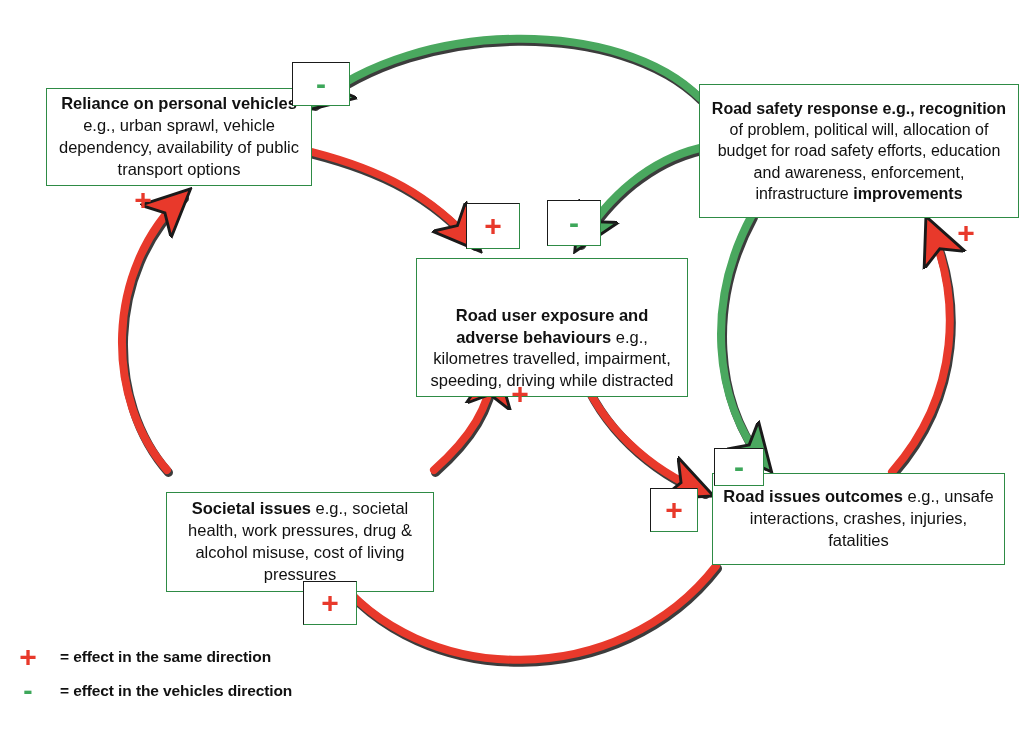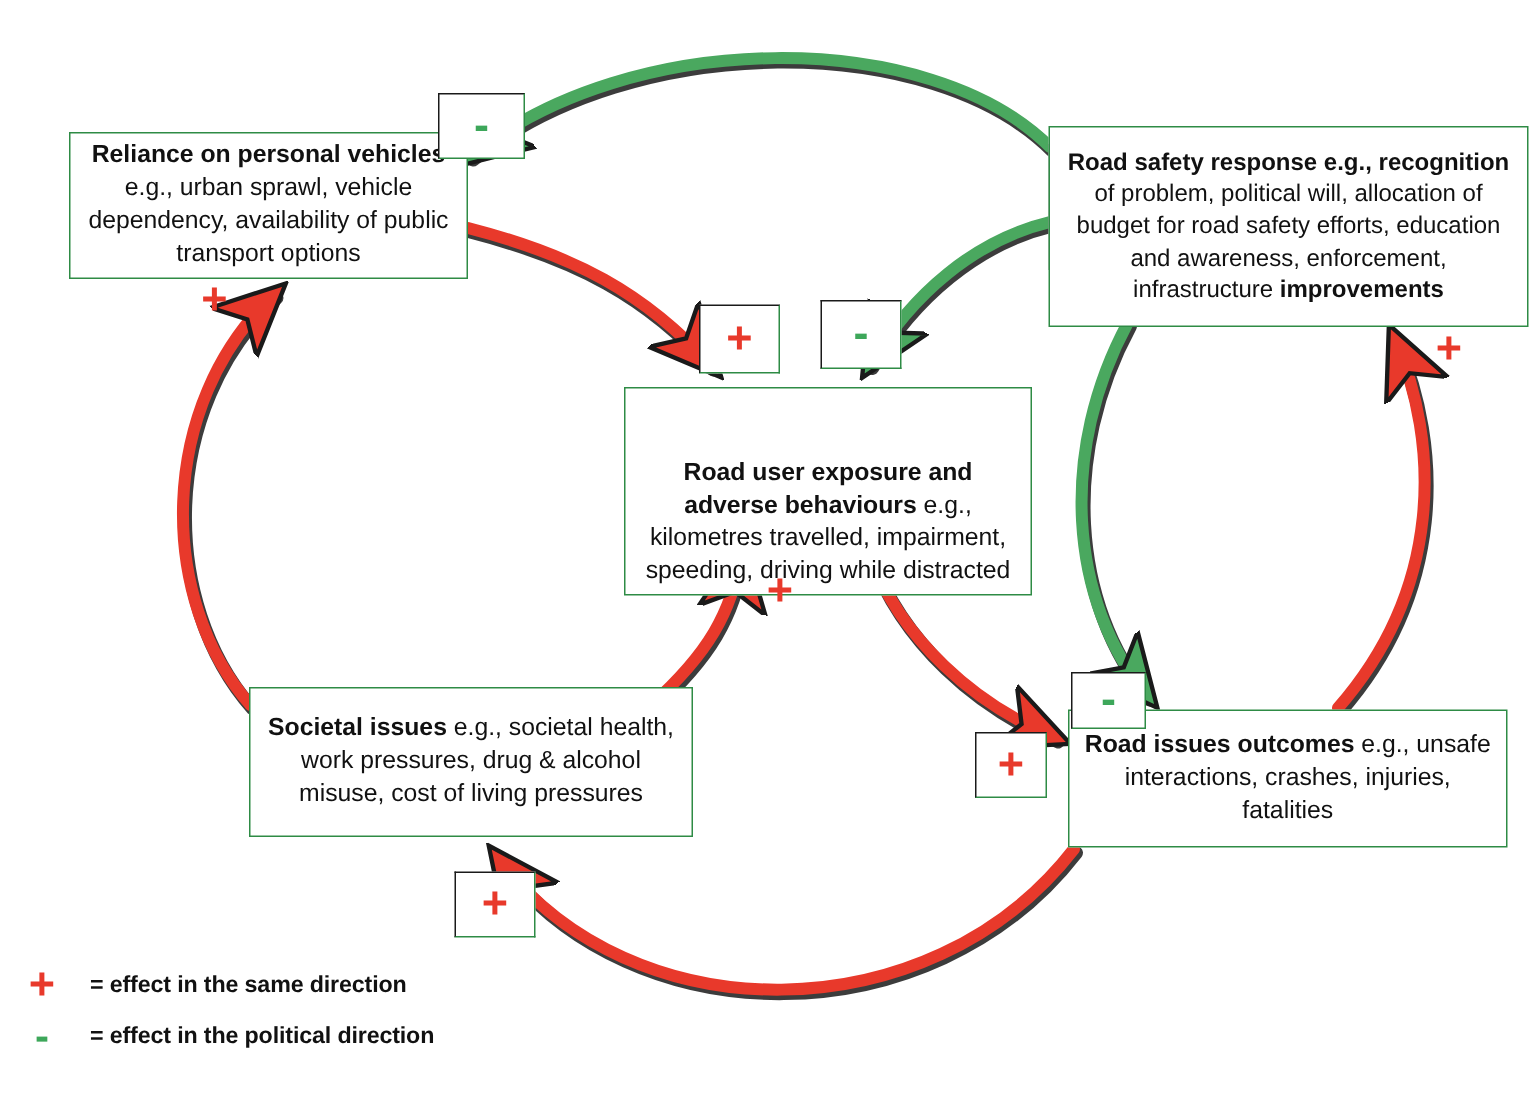--- a/index.html
+++ b/index.html
@@ -159,21 +159,21 @@
     </div>
   </div>
 
   <div class="node" style="left:416px; top:258px; width:272px; height:139px;align-items:flex-end;">
     <div class="inner">
       <b>Road user exposure and adverse behaviours</b> 
       <span>e.g., kilometres travelled, impairment, speeding, driving while distracted</span>
     </div>
   </div>
 
-  <div class="node" style="left:166px; top:458px; width:296px; height:100px;">
+  <div class="node" style="left:166px; top:492px; width:268px; height:100px;">
     <div class="inner">
       <b>Societal issues</b> 
       <span>e.g., societal health, work pressures, drug &amp; alcohol misuse, cost of living pressures</span>
     </div>
   </div>
 
   <div class="node" style="left:712px; top:473px; width:293px; height:92px;">
     <div class="inner">
       <b>Road issues outcomes</b> 
       <span>e.g., unsafe interactions, crashes, injuries, fatalities</span>
@@ -216,17 +216,17 @@
     <span class="sign-plus">+</span>
   </div>
 
   <div class="legend">
     <div class="legend-row">
       <span class="legend-glyph plus">+</span>
       <span class="legend-text">= effect in the same direction</span>
     </div>
     <div class="legend-row">
       <span class="legend-glyph minus">-</span>
-      <span class="legend-text">= effect in the political direction</span>
+      <span class="legend-text">= effect in the vehicles direction</span>
     </div>
   </div>
 
 </div>
 
 </body></html>

